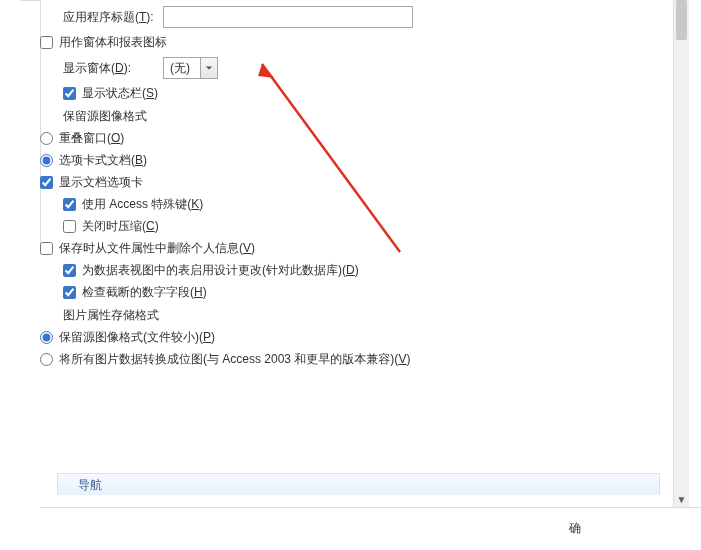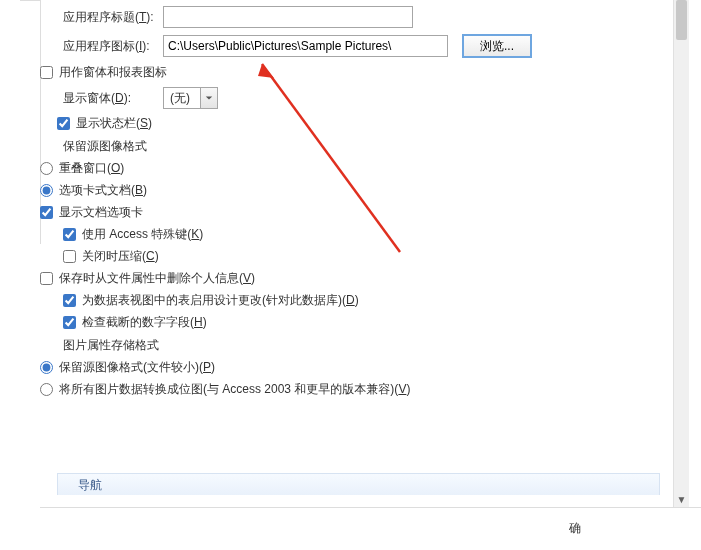--- a/index.html
+++ b/index.html
@@ -46,44 +46,39 @@
       <div class="thumb"></div>
       <div class="down">▼</div>
     </div>
 
     <div class="content">
       <div class="row">
         <span class="lbl"><span>应用程序标题(</span><span class="u">T</span><span>):</span></span>
         <input id="appTitleInput" type="text" value="" style="">
       </div>
 
-      <div class="row">
-        <span class="lbl"><span>应用程序图标(</span><span class="u">I</span><span>):</span></span>
-        <input id="appIconInput" type="text" value="C:\Users\Public\Pictures\Sample Pictures\" style="">
-        <button class="browse">浏览...</button>
-      </div>
 
       <div class="chk ind1">
         <input type="checkbox" style="">
         <span>用作窗体和报表图标</span>
       </div>
 
       <div class="row">
         <span class="lbl"><span>显示窗体(</span><span class="u">D</span><span>):</span></span>
         <div class="select-wrap">
           <span class="val">(无)</span>
           <span class="arr">
               <svg viewBox="0 0 10 10">
                 <path d="M1 3 L5 7 L9 3 Z" fill="#555"></path>
               </svg>
             </span>
         </div>
       </div>
 
-      <div class="chk" style="margin-left:17px">
+      <div class="chk" style="margin-left:23px">
         <input type="checkbox" checked="" style="">
         <span><span>显示状态栏(</span><span class="u">S</span><span>)</span></span>
       </div>
 
       <div class="sect">保留源图像格式</div>
 
       <div class="rad ind1">
         <input type="radio" name="docwin" style="">
         <span><span>重叠窗口(</span><span class="u">O</span><span>)</span></span>
       </div>

